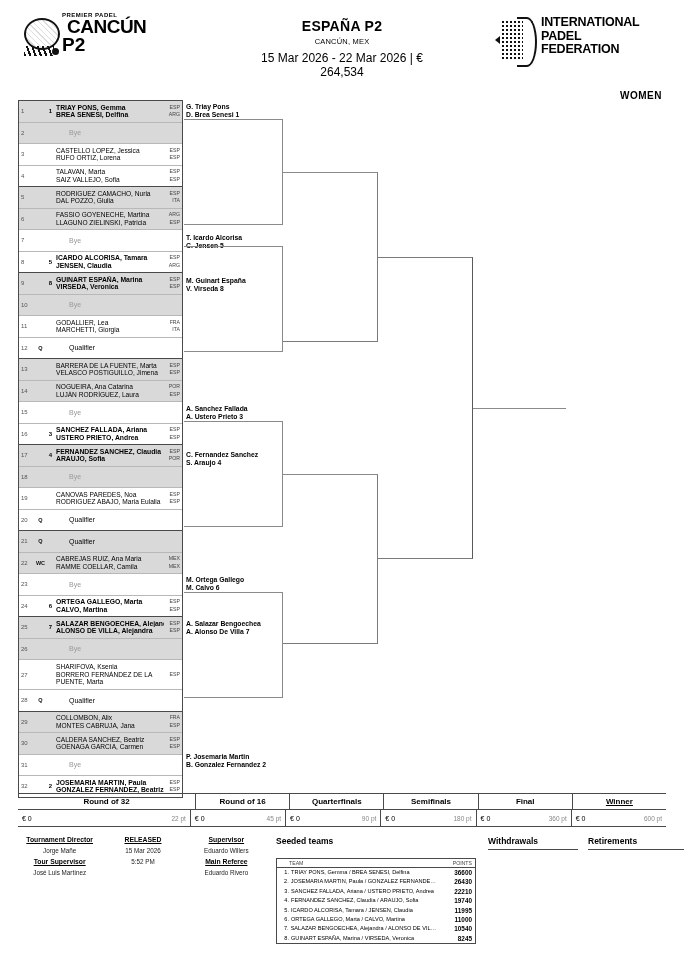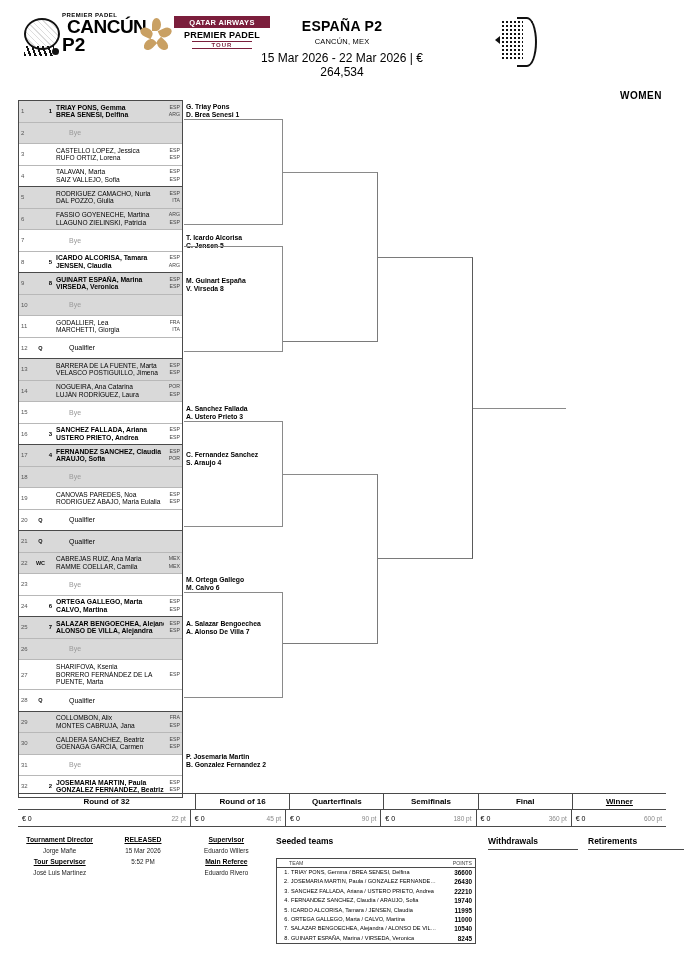--- a/index.html
+++ b/index.html
@@ -114,47 +114,34 @@
 
     <div class="logo-left">
       <div class="ball"></div>
       <div class="streaks"></div>
       <div class="dot"></div>
       <div class="pp-top">PREMIER PADEL</div>
       <div class="cn">CANCÚN</div>
       <div class="p2">P2</div>
     </div>
 
-    <div class="logo-qa">
-      <div class="flower">
-        <i style="left:10px;top:0;width:9px;height:13px;transform:rotate(0deg);"></i>
-        <i style="left:0px;top:8px;width:9px;height:13px;transform:rotate(-65deg);"></i>
-        <i style="left:19px;top:8px;width:9px;height:13px;transform:rotate(65deg);"></i>
-        <i style="left:3px;top:20px;width:9px;height:13px;transform:rotate(-135deg);"></i>
-        <i style="left:16px;top:20px;width:9px;height:13px;transform:rotate(135deg);"></i>
-      </div>
-      <div class="qa-box">
-        <div class="qa-1">QATAR AIRWAYS</div>
-        <div class="qa-2">PREMIER PADEL</div>
-        <div class="qa-3">TOUR</div>
-      </div>
-    </div>
 
     <div class="title-block">
       <div class="t-main">ESPAÑA P2</div>
       <div class="t-sub">CANCÚN, MEX</div>
       <div class="t-date">15 Mar 2026 - 22 Mar 2026  |  € 264,534</div>
     </div>
 
     <div class="logo-ipf">
       <div class="ipf-mark">
         <div class="ipf-dots"></div>
         <div class="ipf-arc"></div>
         <div class="ipf-caret"></div>
       </div>
+      <div class="ipf-text">INTERNATIONAL<br>PADEL<br>FEDERATION</div>
     </div>
   </div>
 
   <div class="women">WOMEN</div>
 
   <div class="bracket">
     <div class="r32-wrap" id="r32-wrap">
         <div class="row shade bold" style="height: 21.5px;">
           <div class="rnum">1</div>
           <div class="rtag"></div>

